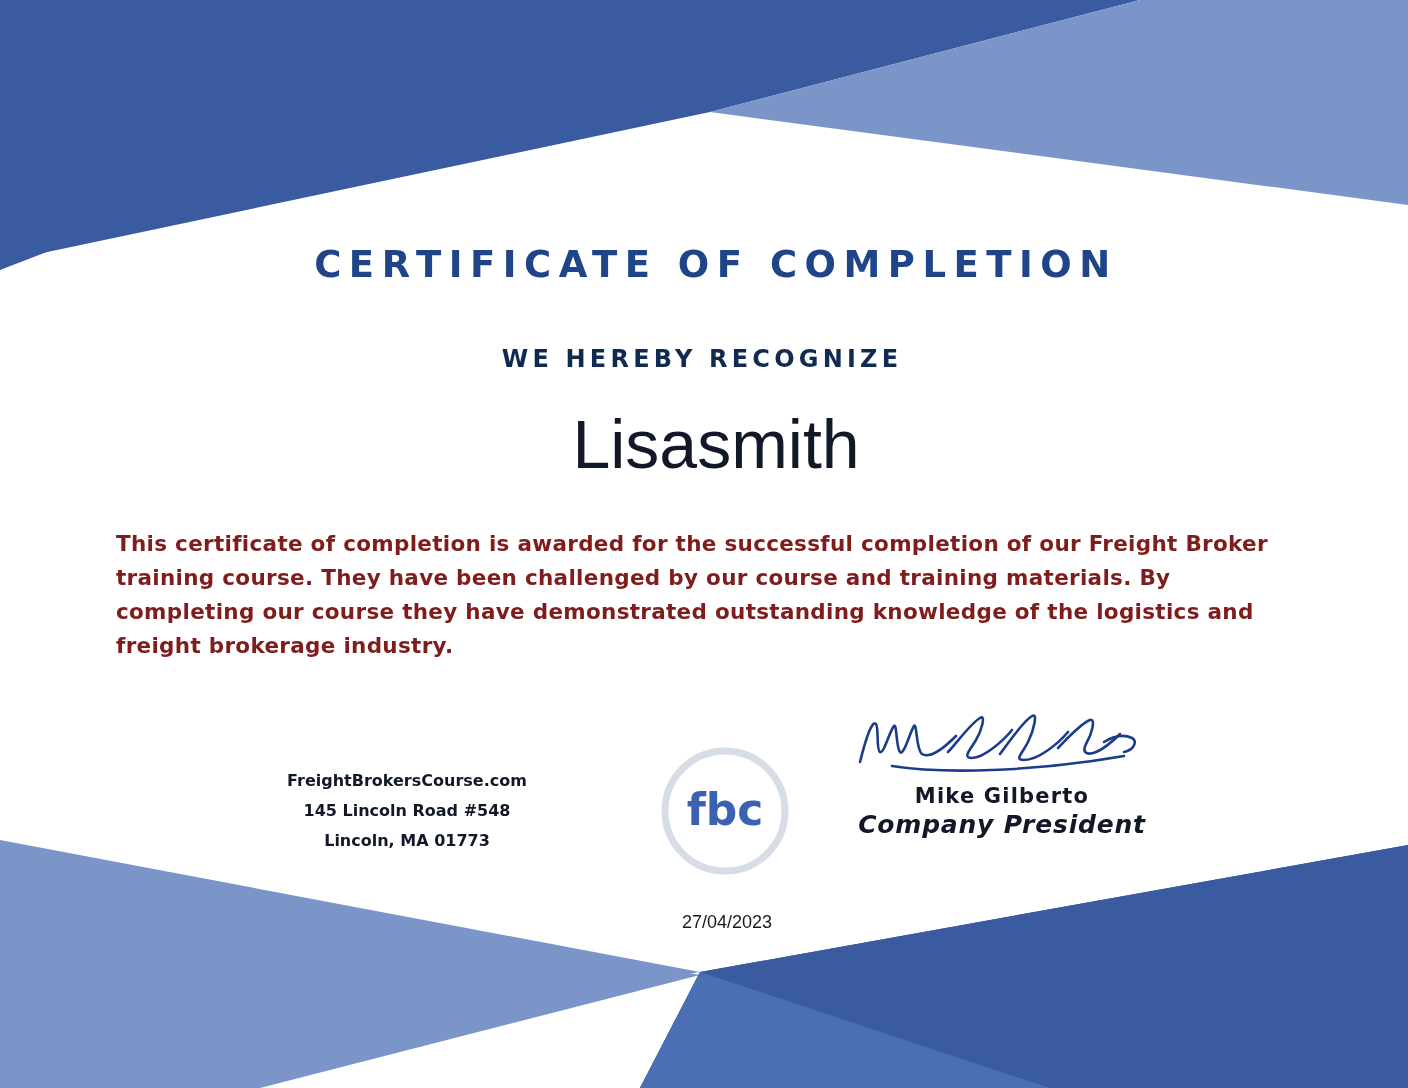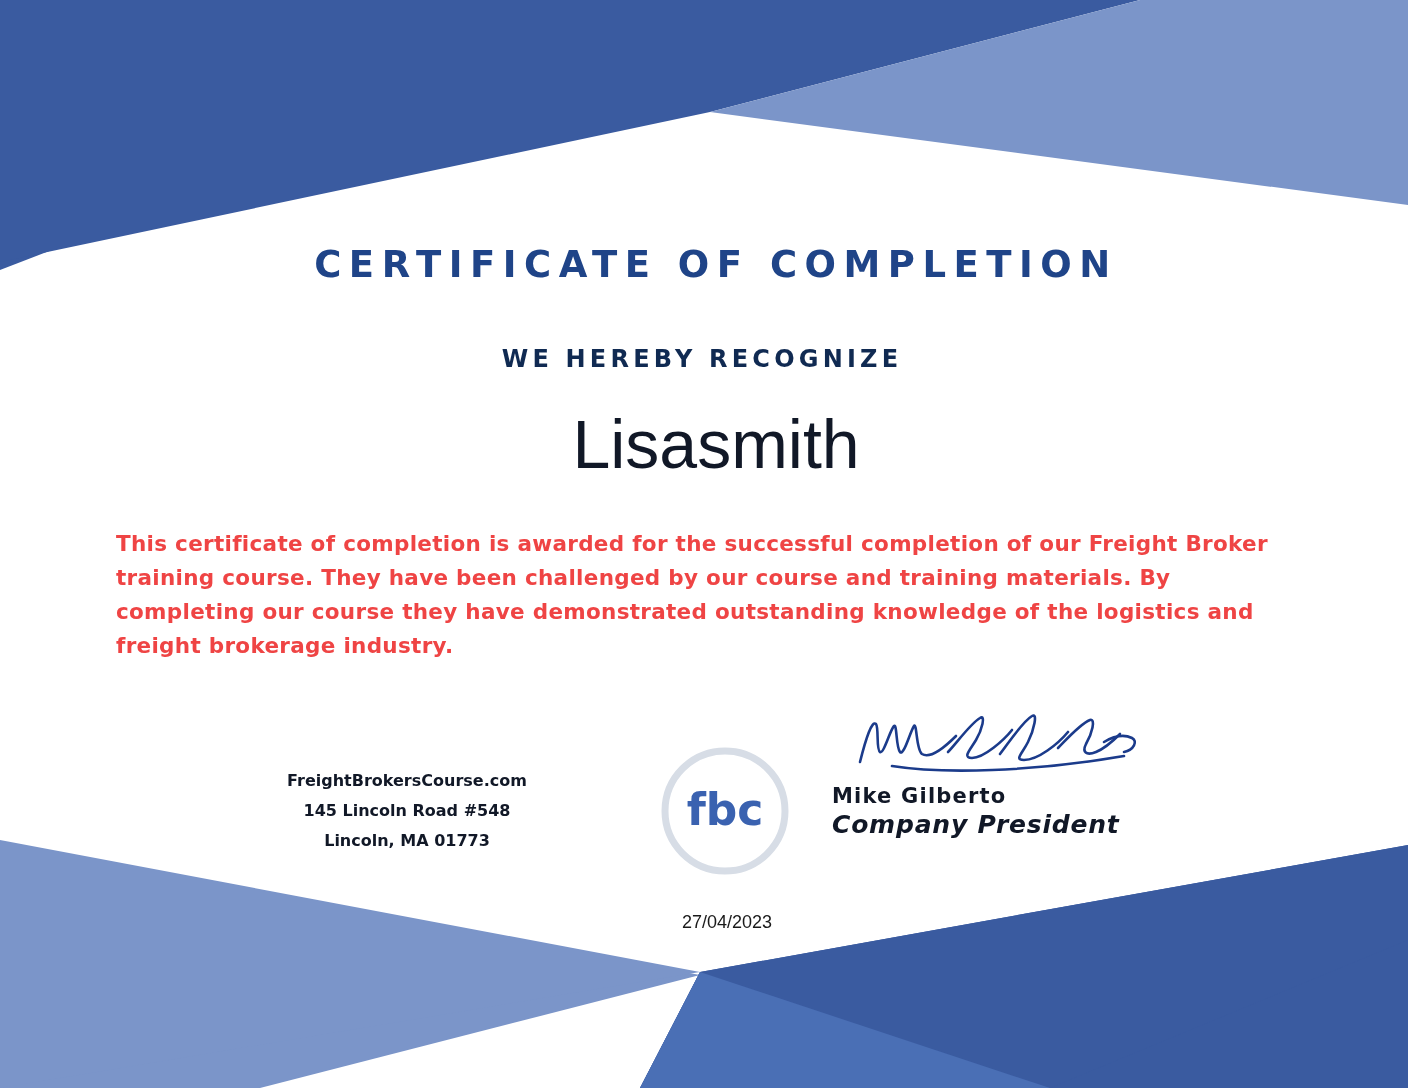--- a/index.html
+++ b/index.html
@@ -70,21 +70,21 @@
     font-family: "Liberation Sans", sans-serif;
   }
   .body-text {
     position: absolute;
     top: 527px;
     left: 104px;
     width: 1200px;
     font-size: 21.5px;
     line-height: 34px;
     font-weight: bold;
-    color: #ef4444;
+    color: #7f1d1d;
     letter-spacing: 0.3px;
     font-family: "DejaVu Sans", sans-serif;
   }
   .address {
     position: absolute;
     top: 766px;
     left: 140px;
     width: 510px;
     text-align: center;
     font-size: 16px;
@@ -98,20 +98,21 @@
     top: 747px;
     left: 649px;
     width: 128px;
     height: 128px;
   }
   .signature-block {
     position: absolute;
     top: 700px;
     left: 820px;
     width: 340px;
+    text-align: center;
   }
   .sig-svg {
     display: block;
     margin: 0 auto;
   }
   .sig-name {
     margin-top: 4px;
     font-size: 21px;
     font-weight: bold;
     letter-spacing: 1.2px;

